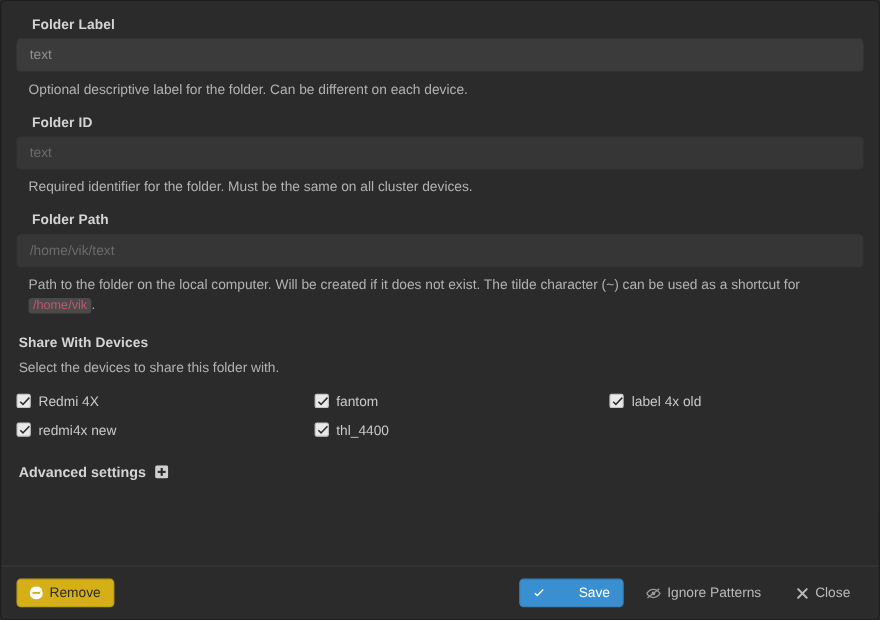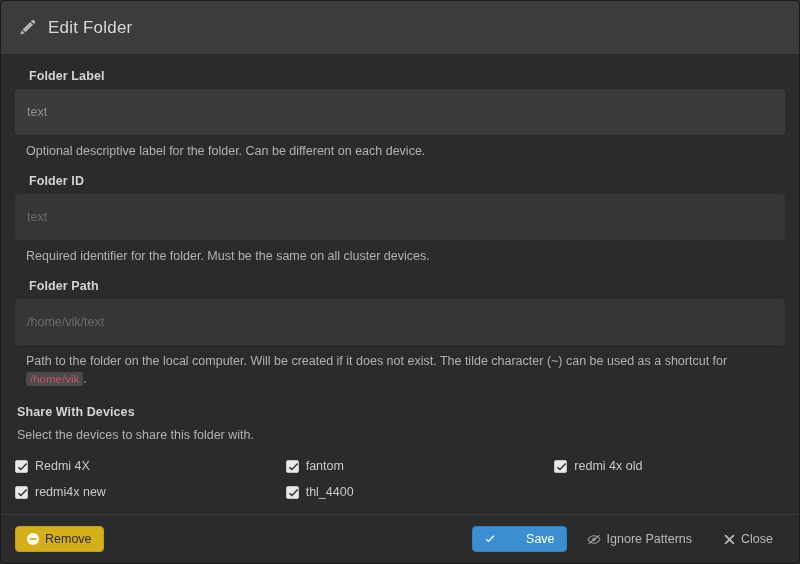--- a/index.html
+++ b/index.html
@@ -62,21 +62,21 @@
     font-size: 12.5px;
     font-weight: bold;
     color: #d4d4d4;
     margin: 0 0 6px 14px;
     letter-spacing: .1px;
   }
 
   .field-input {
     display: block;
     width: 100%;
-    height: 46px;
+    height: 30px;
     background: #3b3b3b;
     border: 1px solid #3b3b3b;
     border-radius: 4px;
     color: #cfcfcf;
     font-size: 12.5px;
     font-family: "Liberation Sans", sans-serif;
     padding: 12px 11px;
     outline: none;
   }
   .field-input::placeholder { color: #8f8f8f; opacity: 1; }
@@ -191,28 +191,20 @@
   .btn svg { display: block; }
   .btn-warning { background: #d4af18; border-color: #c2a015; color: #2c2c2c; }
   .btn-primary { background: #3a8fd0; border-color: #3481bd; color: #ffffff; gap: 30px; }
   .btn-ghost   { background: transparent; border-color: transparent; color: #b9b9b9; }
 </style>
 </head>
 <body>
 
 <div class="modal">
 
-  <div class="modal-header">
-    <span class="hdr-icon">
-      <svg width="17" height="17" viewBox="0 0 16 16">
-        <path fill="#b5b5b5" d="M12.2 1.1a1.3 1.3 0 0 1 1.84 0l.86.86a1.3 1.3 0 0 1 0 1.84l-.93.93-2.7-2.7.93-.93zM10.5 2.74l2.7 2.7-7.1 7.1-2.7-2.7 7.1-7.1zM2.7 10.6l2.7 2.7-3.55 1.1a.4.4 0 0 1-.5-.5l1.35-3.3z"></path>
-      </svg>
-    </span>
-    <span class="modal-title">Edit Folder</span>
-  </div>
 
   <div class="modal-body">
 
     <div class="form-group">
       <label class="field-label">Folder Label</label>
       <input class="field-input" type="text" placeholder="text" style="">
       <div class="help-text">Optional descriptive label for the folder. Can be different on each device.</div>
     </div>
 
     <div class="form-group">
@@ -251,21 +243,21 @@
         </span>
         <span>fantom</span>
       </label>
 
       <label class="device-item">
         <span class="cbox">
           <svg width="13" height="11" viewBox="0 0 13 11">
               <path fill="#2e2e2e" d="M4.9 8.6 1.9 5.7l1-1 2 1.9L10.2 1l1 1z"></path>
             </svg>
         </span>
-        <span>redmi 4x old</span>
+        <span>label 4x old</span>
       </label>
 
       <label class="device-item">
         <span class="cbox">
           <svg width="13" height="11" viewBox="0 0 13 11">
               <path fill="#2e2e2e" d="M4.9 8.6 1.9 5.7l1-1 2 1.9L10.2 1l1 1z"></path>
             </svg>
         </span>
         <span>redmi4x new</span>
       </label>

